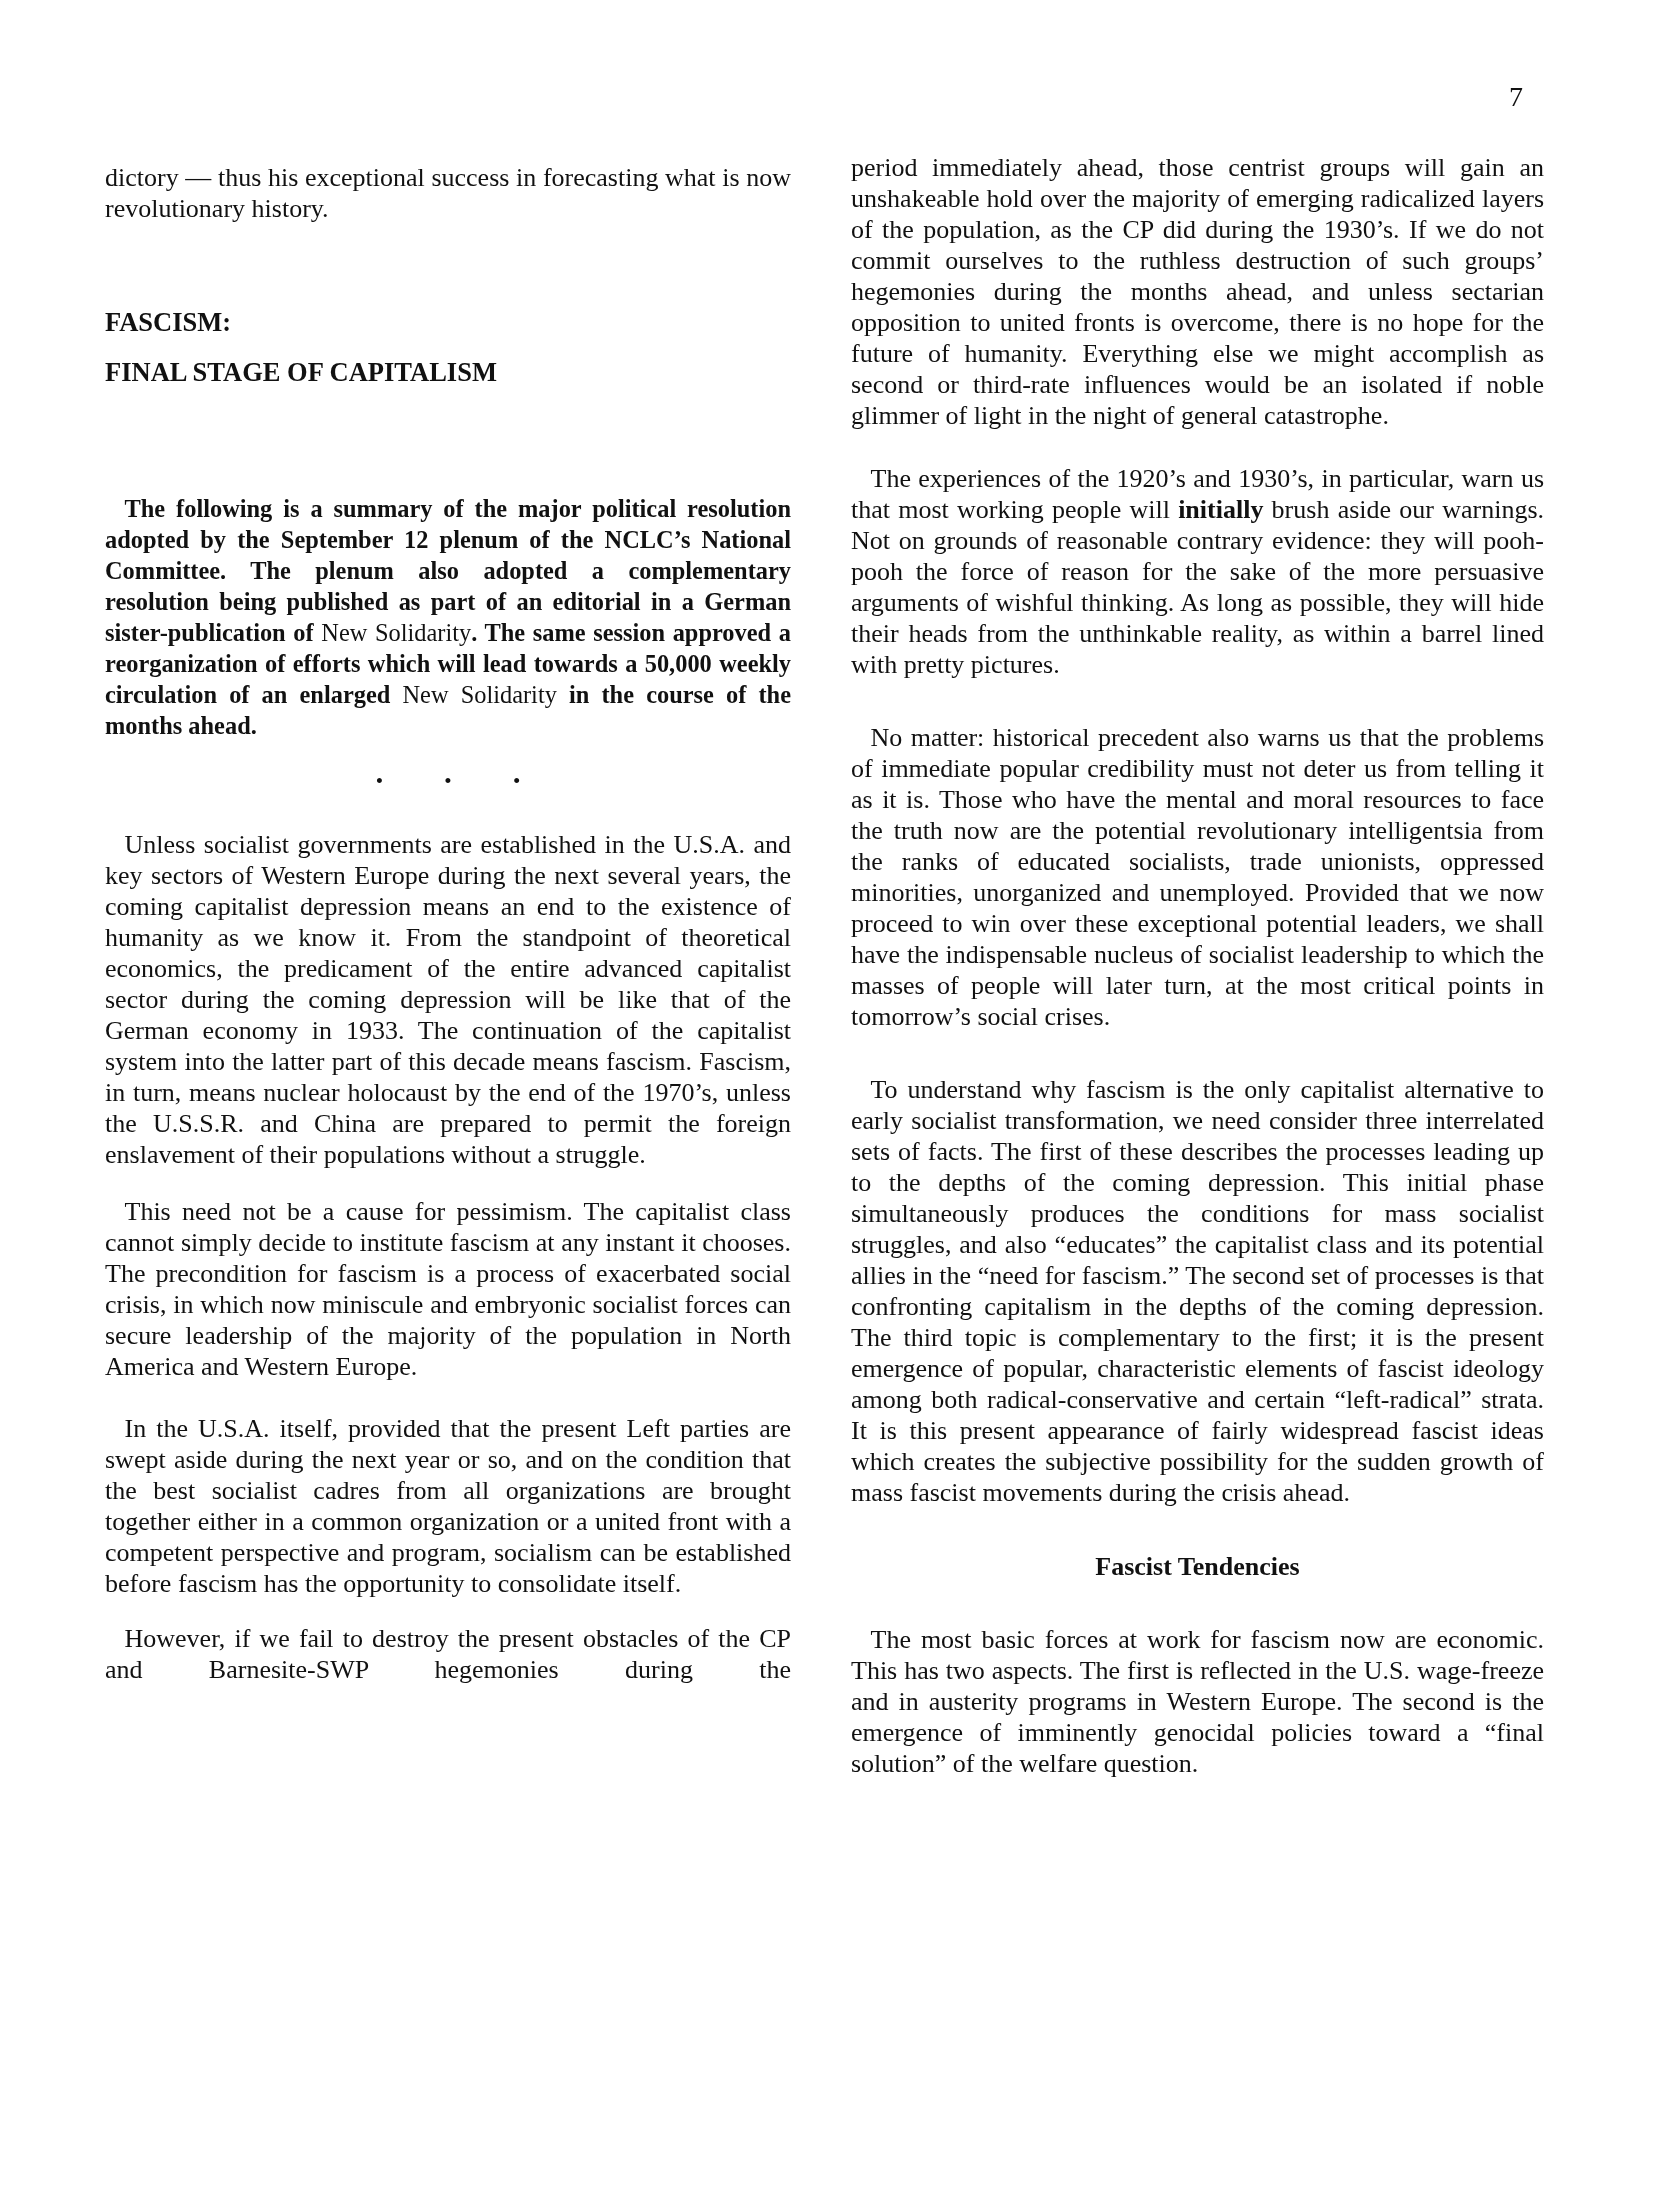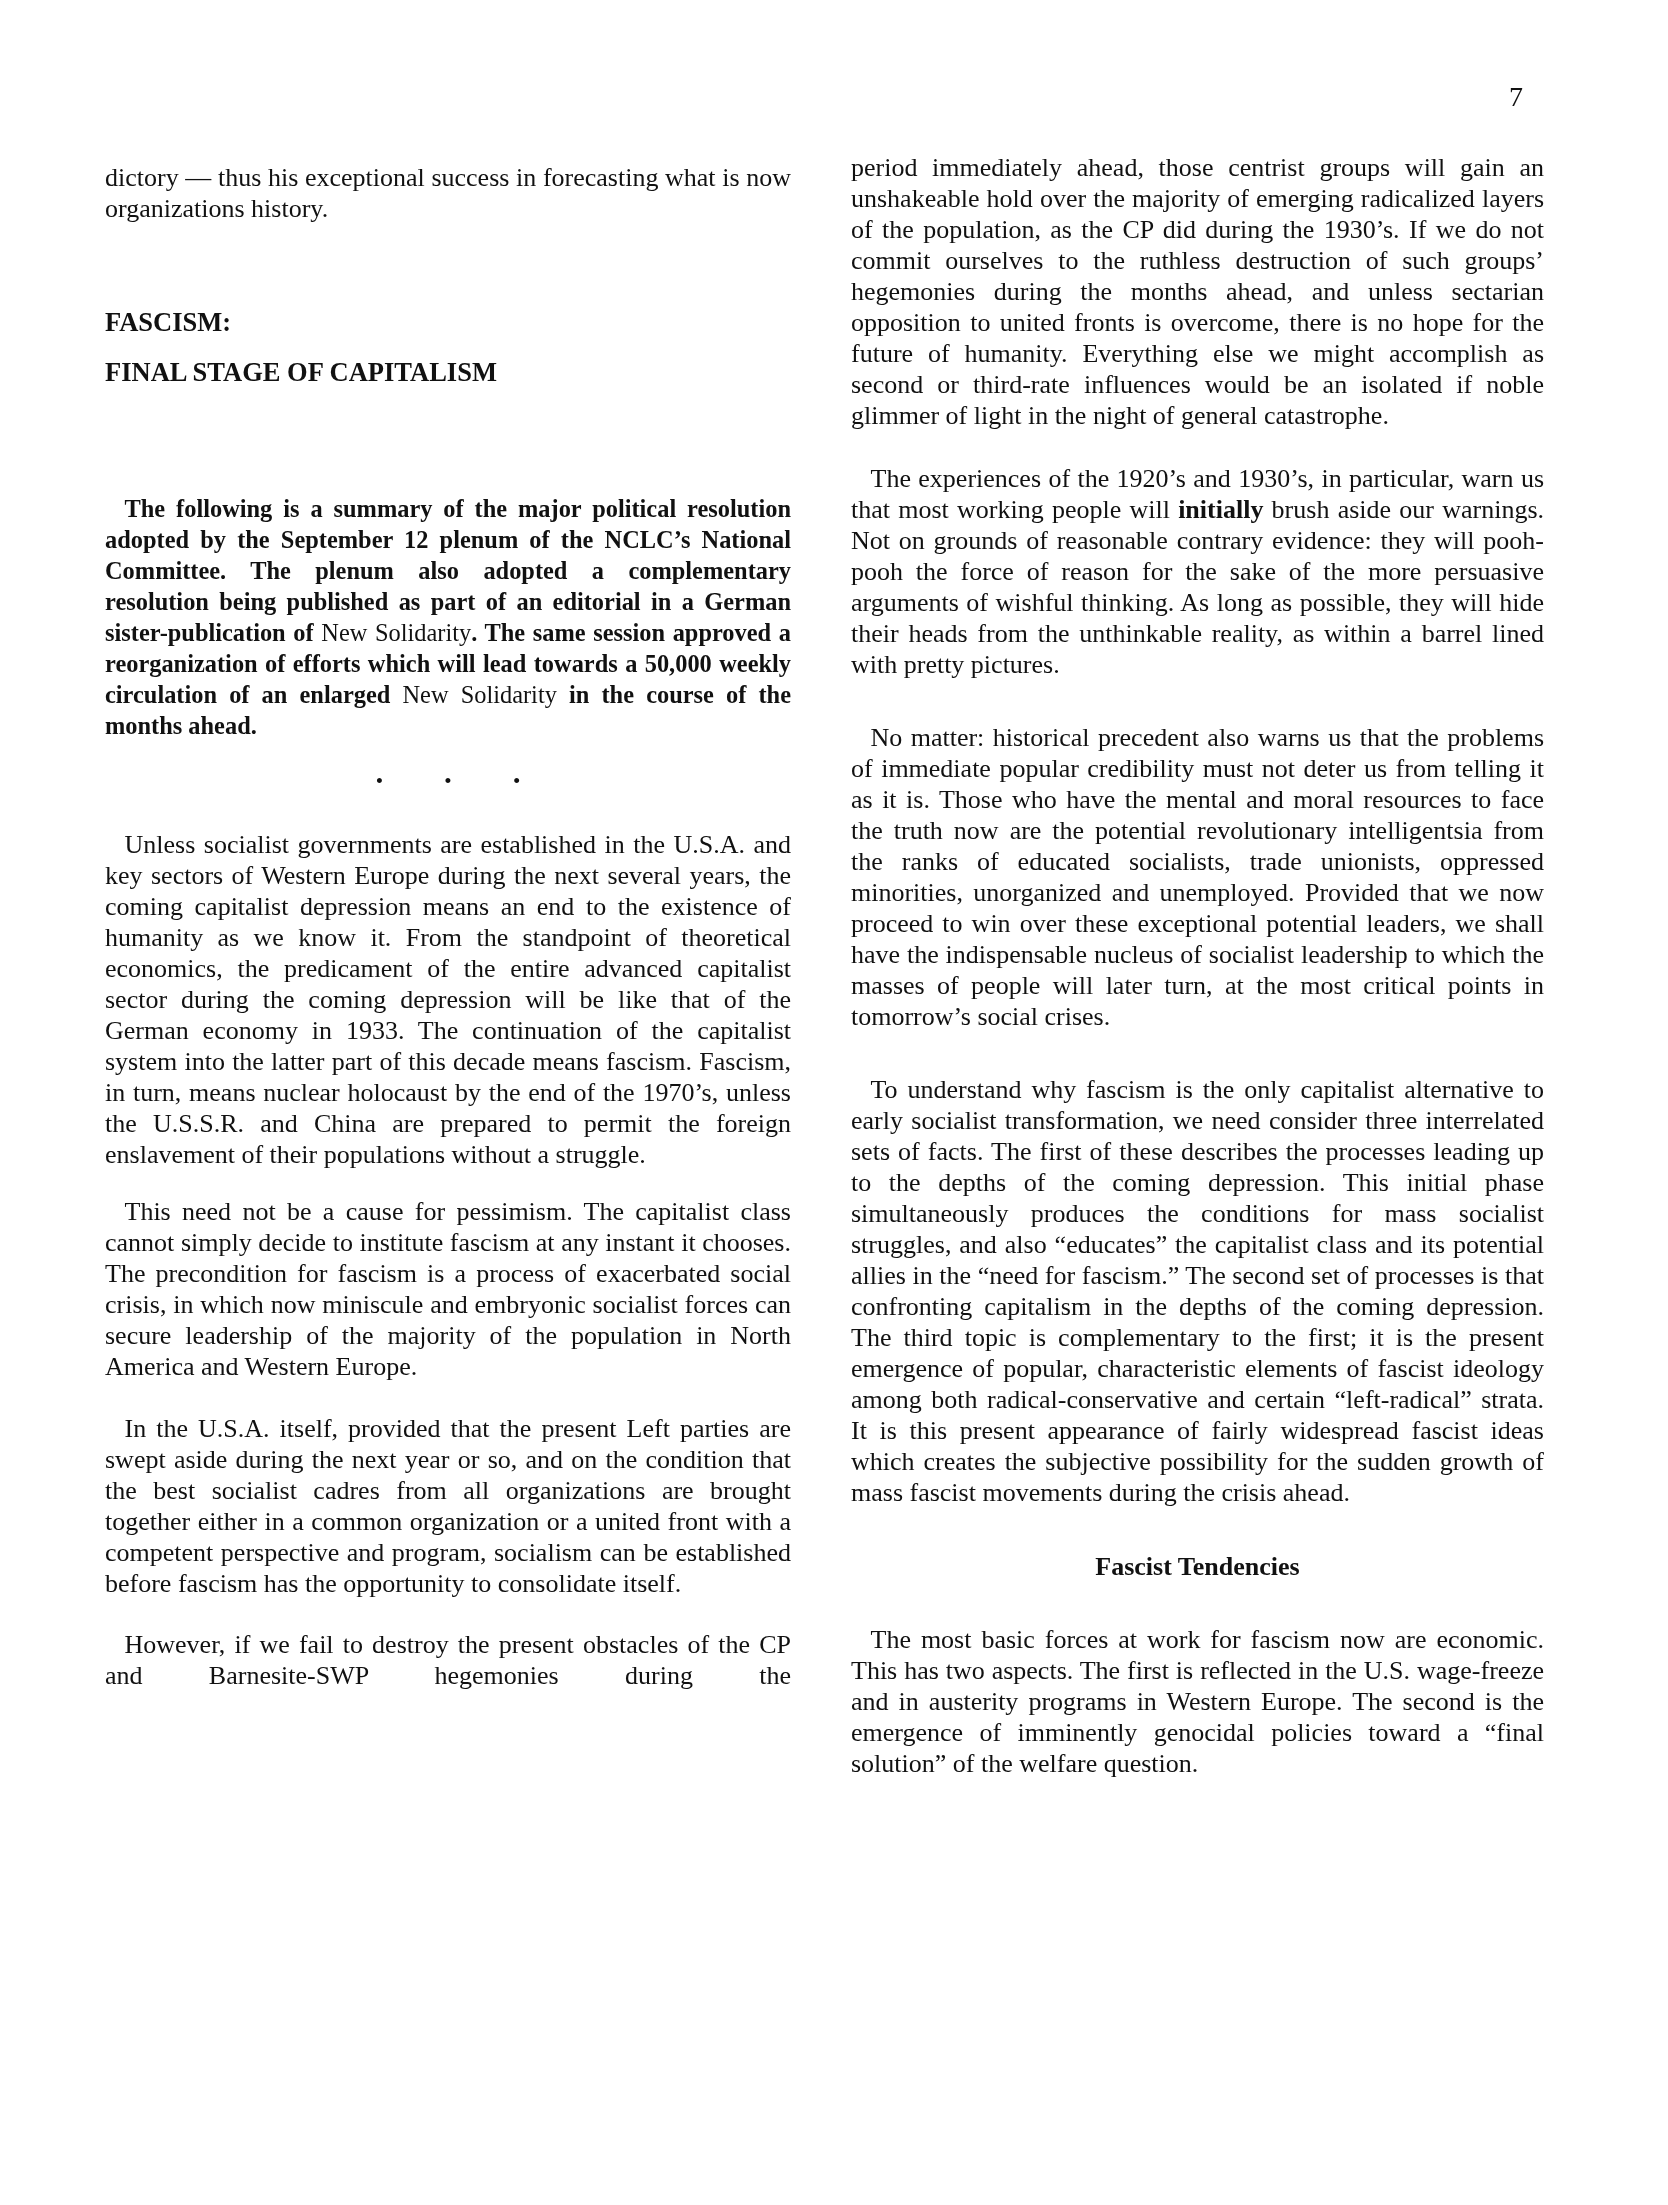--- a/index.html
+++ b/index.html
@@ -20,37 +20,37 @@
 </style>
 </head>
 <body>
 
 <div class="page">
 
   <div class="page-number">7</div>
 
   <div class="col col-left">
 
-    <p>dictory — thus his exceptional success in forecasting what is now organizations history.</p>
+    <p>dictory — thus his exceptional success in forecasting what is now revolutionary history.</p>
 
 
     <div style="margin-top:82px;">
       <div class="title">FASCISM:</div>
       <div class="title" style="margin-top:18px;">FINAL STAGE OF CAPITALISM</div>
     </div>
 
     <p class="indent bold" style="margin-top:105px; font-size:24.4px; line-height:31px;"><span>The following is a summary of the major political resolution adopted by the September 12 plenum of the NCLC’s National Committee. The plenum also adopted a complementary resolution being published as part of an editorial in a German sister-publication of </span><span style="font-weight:normal;">New Solidarity</span><span>. The same session approved a reorganization of efforts which will lead towards a 50,000 weekly circulation of an enlarged </span><span style="font-weight:normal;">New Solidarity</span><span> in the course of the months ahead.</span></p>
 
 
     <div class="ornament" style="margin-top:28px;">• • •</div>
 
     <p class="indent" style="margin-top:35px;">Unless socialist governments are established in the U.S.A. and key sectors of Western Europe during the next several years, the coming capitalist depression means an end to the existence of humanity as we know it. From the standpoint of theoretical economics, the predicament of the entire advanced capitalist sector during the coming depression will be like that of the German economy in 1933. The continuation of the capitalist system into the latter part of this decade means fascism. Fascism, in turn, means nuclear holocaust by the end of the 1970’s, unless the U.S.S.R. and China are prepared to permit the foreign enslavement of their populations without a struggle.</p>
     <p class="indent" style="margin-top:26px;">This need not be a cause for pessimism. The capitalist class cannot simply decide to institute fascism at any instant it chooses. The precondition for fascism is a process of exacerbated social crisis, in which now miniscule and embryonic socialist forces can secure leadership of the majority of the population in North America and Western Europe.</p>
     <p class="indent" style="margin-top:31px;">In the U.S.A. itself, provided that the present Left parties are swept aside during the next year or so, and on the condition that the best socialist cadres from all organizations are brought together either in a common organization or a united front with a competent perspective and program, socialism can be established before fascism has the opportunity to consolidate itself.</p>
-    <p class="indent" style="margin-top:30px; text-align-last: justify;">However, if we fail to destroy the present obstacles of the CP and Barnesite-SWP hegemonies during the</p>
+    <p class="indent" style="margin-top:24px; text-align-last: justify;">However, if we fail to destroy the present obstacles of the CP and Barnesite-SWP hegemonies during the</p>
   </div>
 
   <div class="col col-right">
 
     <p style="margin-top:0px;">period immediately ahead, those centrist groups will gain an unshakeable hold over the majority of emerging radicalized layers of the population, as the CP did during the 1930’s. If we do not commit ourselves to the ruthless destruction of such groups’ hegemonies during the months ahead, and unless sectarian opposition to united fronts is overcome, there is no hope for the future of humanity. Everything else we might accomplish as second or third-rate influences would be an isolated if noble glimmer of light in the night of general catastrophe.</p>
 
     <p class="indent" style="margin-top:32px;"><span>The experiences of the 1920’s and 1930’s, in particular, warn us that most working people will </span><span class="bold">initially</span><span> brush aside our warnings. Not on grounds of reasonable contrary evidence: they will pooh-pooh the force of reason for the sake of the more persuasive arguments of wishful thinking. As long as possible, they will hide their heads from the unthinkable reality, as within a barrel lined with pretty pictures.</span></p>
 
     <p class="indent" style="margin-top:42px;">No matter: historical precedent also warns us that the problems of immediate popular credibility must not deter us from telling it as it is. Those who have the mental and moral resources to face the truth now are the potential revolutionary intelligentsia from the ranks of educated socialists, trade unionists, oppressed minorities, unorganized and unemployed. Provided that we now proceed to win over these exceptional potential leaders, we shall have the indispensable nucleus of socialist leadership to which the masses of people will later turn, at the most critical points in tomorrow’s social crises.</p>
 

